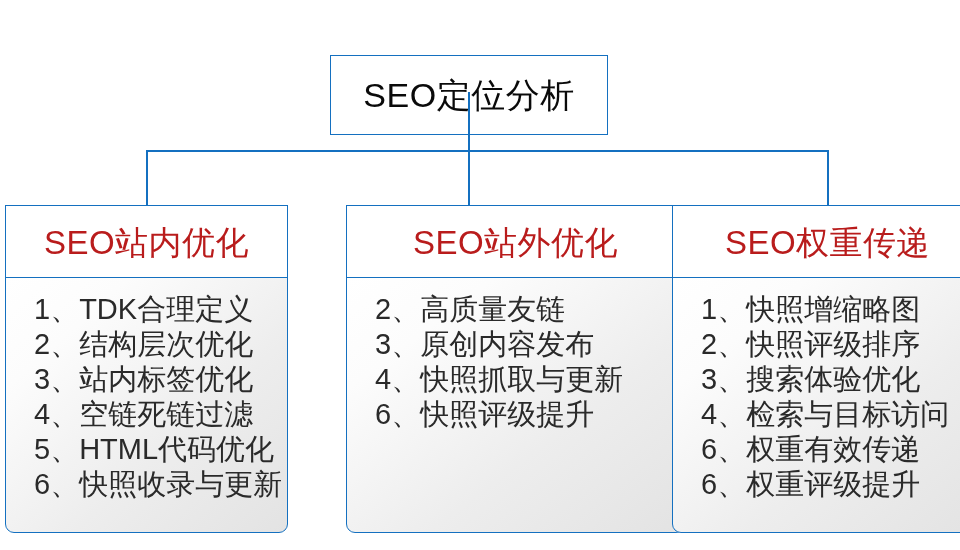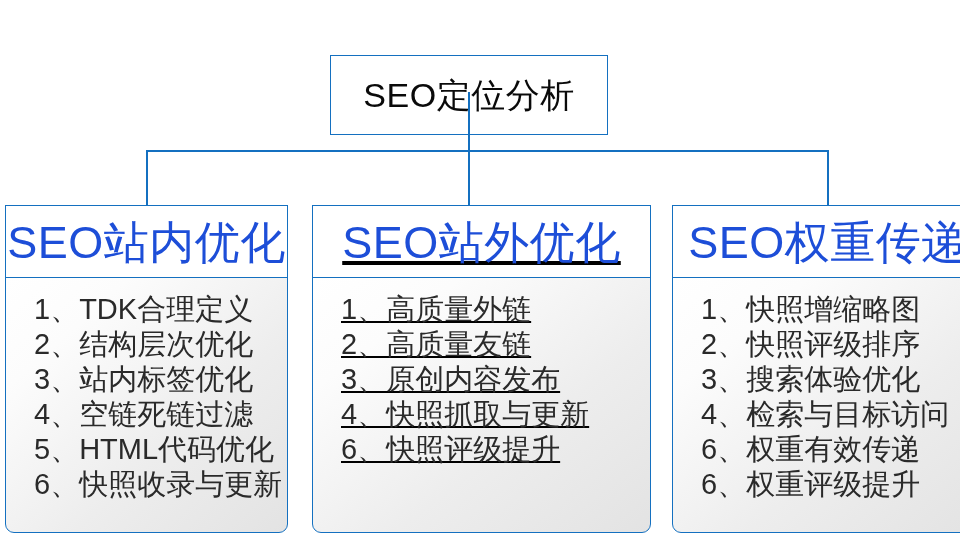--- a/index.html
+++ b/index.html
@@ -47,35 +47,35 @@
   .conn-v { width: 1.6px; }
   .conn-h { height: 1.6px; }
 
   
   .column {
     position: absolute;
     top: 205px;
     width: 283px;
   }
   .col-1 { left: 5px; }
-  .col-2 { left: 312px; width: 339px; text-decoration: underline; }
+  .col-2 { left: 346px; width: 339px; }
   .col-3 { left: 672px; width: 311px; }
 
   .col-header {
     height: 74px;
     border: 1.6px solid #1470c0;
     background: #ffffff;
     box-sizing: border-box;
     display: flex;
     align-items: center;
     justify-content: center;
   }
   .col-header .col-title {
-    font-size: 45px;
-    color: #1d4ed8;
+    font-size: 33px;
+    color: #b91c1c;
     line-height: 1;
     white-space: nowrap;
     letter-spacing: 0.5px;
   }
 
   .col-body {
     margin-top: -1.6px;
     height: 256px;
     border: 1.6px solid #1470c0;
     border-bottom-left-radius: 9px;
@@ -132,21 +132,20 @@
       </ul>
     </div>
   </div>
 
   <div class="column col-2">
     <div class="col-header">
       <span class="col-title">SEO站外优化</span>
     </div>
     <div class="col-body">
       <ul class="item-list">
-        <li>1、高质量外链</li>
         <li>2、高质量友链</li>
         <li>3、原创内容发布</li>
         <li>4、快照抓取与更新</li>
         <li>6、快照评级提升</li>
       </ul>
     </div>
   </div>
 
   <div class="column col-3">
     <div class="col-header">

